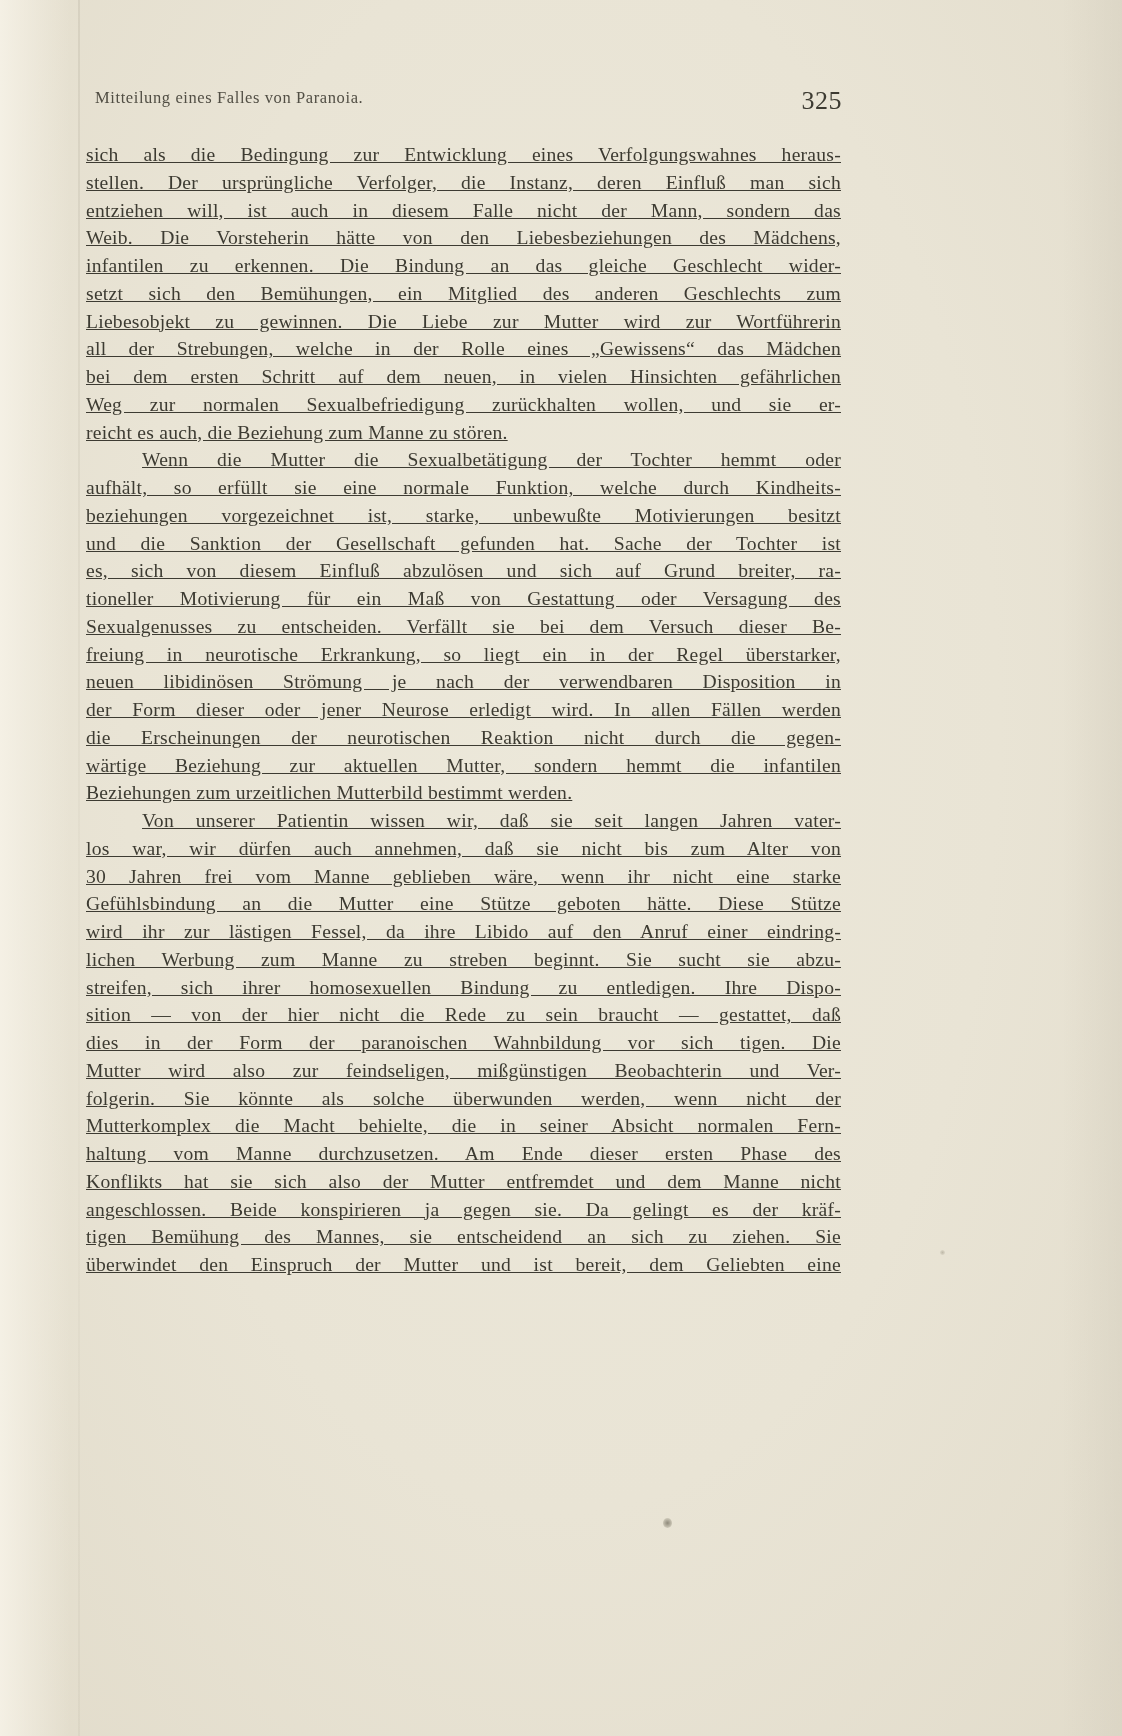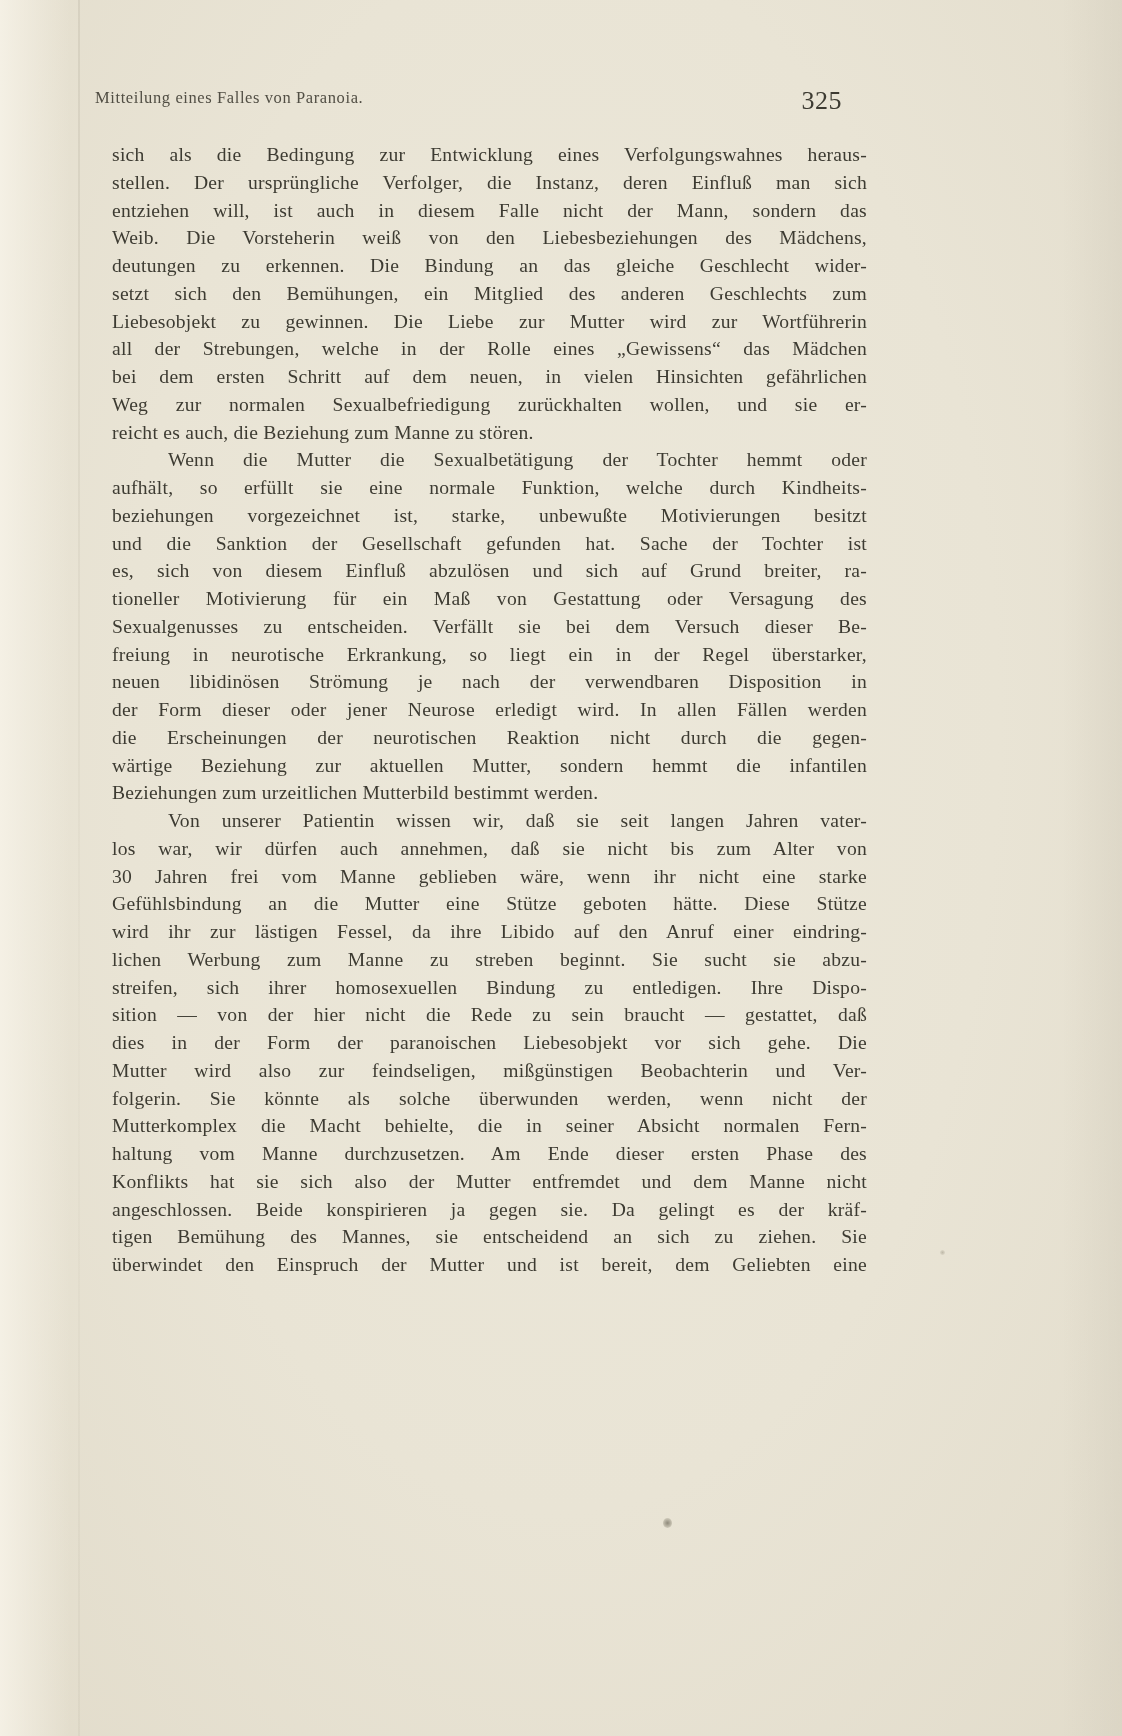--- a/index.html
+++ b/index.html
@@ -49,22 +49,23 @@
     position: absolute;
     right: 6px;
     top: -2px;
     font-size: 26px;
     letter-spacing: 0.5px;
     color: #3d3b32;
   }
   .text-block {
     position: absolute;
     top: 141px;
-    left: 112px;
+    left: 86px;
     width: 755px;
+    text-decoration: underline;
   }
   .text-line {
     font-size: 19.6px;
     line-height: 27.75px;
     letter-spacing: 0.25px;
     text-align: justify;
     text-align-last: justify;
     white-space: normal;
     color: #3d3b32;
   }
@@ -102,22 +103,22 @@
 
   <div class="running-head">
     <div class="running-title">Mitteilung eines Falles von Paranoia.</div>
     <div class="page-number">325</div>
   </div>
 
   <div class="text-block">
       <div class="text-line">sich als die Bedingung zur Entwicklung eines Verfolgungswahnes heraus-</div>
       <div class="text-line">stellen. Der ursprüngliche Verfolger, die Instanz, deren Einfluß man sich</div>
       <div class="text-line">entziehen will, ist auch in diesem Falle nicht der Mann, sondern das</div>
-      <div class="text-line">Weib. Die Vorsteherin weiß von den Liebesbeziehungen des Mädchens,</div>
-      <div class="text-line">deutungen zu erkennen. Die Bindung an das gleiche Geschlecht wider-</div>
+      <div class="text-line">Weib. Die Vorsteherin hätte von den Liebesbeziehungen des Mädchens,</div>
+      <div class="text-line">infantilen zu erkennen. Die Bindung an das gleiche Geschlecht wider-</div>
       <div class="text-line">setzt sich den Bemühungen, ein Mitglied des anderen Geschlechts zum</div>
       <div class="text-line">Liebesobjekt zu gewinnen. Die Liebe zur Mutter wird zur Wortführerin</div>
       <div class="text-line">all der Strebungen, welche in der Rolle eines „Gewissens“ das Mädchen</div>
       <div class="text-line">bei dem ersten Schritt auf dem neuen, in vielen Hinsichten gefährlichen</div>
       <div class="text-line">Weg zur normalen Sexualbefriedigung zurückhalten wollen, und sie er-</div>
       <div class="text-line flush">reicht es auch, die Beziehung zum Manne zu stören.</div>
       <div class="text-line indent">Wenn die Mutter die Sexualbetätigung der Tochter hemmt oder</div>
       <div class="text-line">aufhält, so erfüllt sie eine normale Funktion, welche durch Kindheits-</div>
       <div class="text-line">beziehungen vorgezeichnet ist, starke, unbewußte Motivierungen besitzt</div>
       <div class="text-line">und die Sanktion der Gesellschaft gefunden hat. Sache der Tochter ist</div>
@@ -131,21 +132,21 @@
       <div class="text-line">wärtige Beziehung zur aktuellen Mutter, sondern hemmt die infantilen</div>
       <div class="text-line flush">Beziehungen zum urzeitlichen Mutterbild bestimmt werden.</div>
       <div class="text-line indent">Von unserer Patientin wissen wir, daß sie seit langen Jahren vater-</div>
       <div class="text-line">los war, wir dürfen auch annehmen, daß sie nicht bis zum Alter von</div>
       <div class="text-line">30 Jahren frei vom Manne geblieben wäre, wenn ihr nicht eine starke</div>
       <div class="text-line">Gefühlsbindung an die Mutter eine Stütze geboten hätte. Diese Stütze</div>
       <div class="text-line">wird ihr zur lästigen Fessel, da ihre Libido auf den Anruf einer eindring-</div>
       <div class="text-line">lichen Werbung zum Manne zu streben beginnt. Sie sucht sie abzu-</div>
       <div class="text-line">streifen, sich ihrer homosexuellen Bindung zu entledigen. Ihre Dispo-</div>
       <div class="text-line">sition — von der hier nicht die Rede zu sein braucht — gestattet, daß</div>
-      <div class="text-line">dies in der Form der paranoischen Liebesobjekt vor sich gehe. Die</div>
+      <div class="text-line">dies in der Form der paranoischen Wahnbildung vor sich tigen. Die</div>
       <div class="text-line">Mutter wird also zur feindseligen, mißgünstigen Beobachterin und Ver-</div>
       <div class="text-line">folgerin. Sie könnte als solche überwunden werden, wenn nicht der</div>
       <div class="text-line">Mutterkomplex die Macht behielte, die in seiner Absicht normalen Fern-</div>
       <div class="text-line">haltung vom Manne durchzusetzen. Am Ende dieser ersten Phase des</div>
       <div class="text-line">Konflikts hat sie sich also der Mutter entfremdet und dem Manne nicht</div>
       <div class="text-line">angeschlossen. Beide konspirieren ja gegen sie. Da gelingt es der kräf-</div>
       <div class="text-line">tigen Bemühung des Mannes, sie entscheidend an sich zu ziehen. Sie</div>
       <div class="text-line">überwindet den Einspruch der Mutter und ist bereit, dem Geliebten eine</div>
     </div>
 

